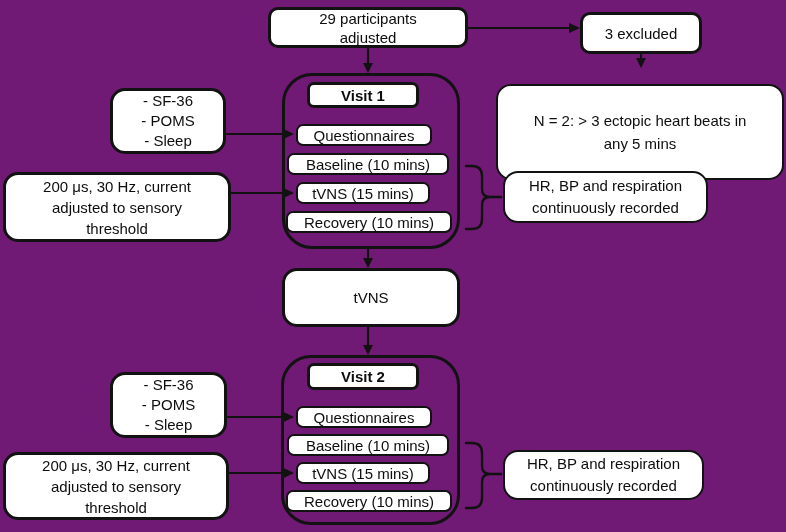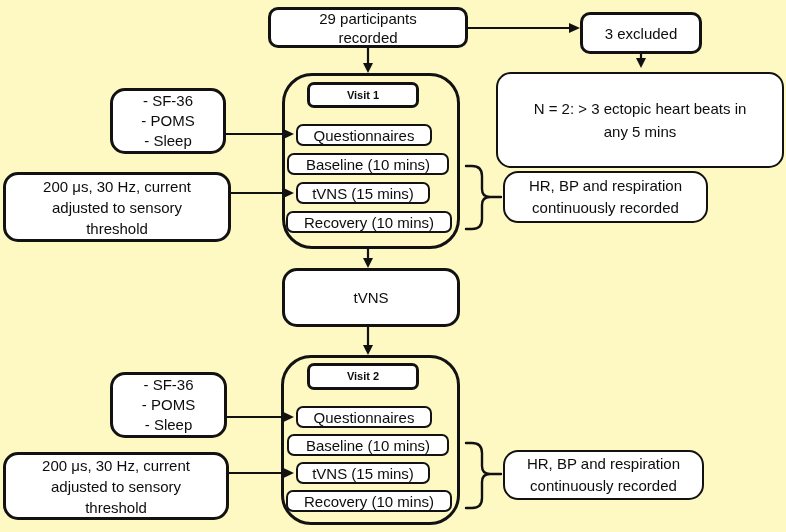--- a/index.html
+++ b/index.html
@@ -1,20 +1,20 @@
 <!DOCTYPE html>
 <html><head>
 <meta charset="utf-8">
 <style>
   html, body { margin: 0; padding: 0; background: #ffffff; }
   #page {
     position: relative;
     width: 786px;
     height: 532px;
-    background: #fef9c3;
+    background: #701a75;
     font-family: "Liberation Sans", "DejaVu Sans", sans-serif;
     color: #0d0d0d;
     overflow: hidden;
   }
   #wires { position: absolute; left: 0; top: 0; width: 786px; height: 532px; }
   .box {
     position: absolute;
     box-sizing: border-box;
     background: #ffffff;
     border: 2px solid #121212;
@@ -25,21 +25,21 @@
     text-align: center;
     font-size: 15px;
     line-height: 19px;
   }
   .box span { display: block; white-space: nowrap; }
   .thick { border-width: 3px; }
   .r-xl { border-radius: 30px; }
   .r-lg { border-radius: 15px; }
   .r-md { border-radius: 10px; }
   .r-sm { border-radius: 7px; }
-  .title { font-weight: bold; font-size: 11px; }
+  .title { font-weight: bold; font-size: 15px; }
   .container-box { background: transparent; }
 </style>
 </head>
 <body>
 
 <div id="page">
 
   <svg id="wires" viewBox="0 0 786 532" xmlns="http://www.w3.org/2000/svg">
     <g stroke="#111111" stroke-width="2.2" fill="none">
       <path d="M468 28 H570"></path>
@@ -64,28 +64,28 @@
       <polygon points="294,473 284,468.3 284,477.7"></polygon>
     </g>
     <g stroke="#111111" stroke-width="2.4" fill="none" stroke-linecap="round" stroke-linejoin="round">
       <path d="M466 166 L472 166 Q482 166 482 176 L482 189 Q482 197 490 197 Q482 197 482 205 L482 219 Q482 229 472 229 L466 229 M490 197 L501 197"></path>
       <path d="M466 443 L472 443 Q482 443 482 453 L482 466 Q482 474 490 474 Q482 474 482 482 L482 498 Q482 508 472 508 L466 508 M490 474 L501 474"></path>
     </g>
   </svg>
 
   <div class="box thick r-md" style="left:268px; top:7px; width:200px; height:41px;">
     <span>29 participants</span>
-    <span>recorded</span>
+    <span>adjusted</span>
   </div>
 
   <div class="box thick r-md" style="left:580px; top:12px; width:122px; height:42px;">
     <span>3 excluded</span>
   </div>
 
-  <div class="box r-lg" style="left:496px; top:72px; width:288px; height:96px; line-height:23px;">
+  <div class="box r-lg" style="left:496px; top:84px; width:288px; height:96px; line-height:23px;">
     <span>N = 2: &gt; 3 ectopic heart beats in</span>
     <span>any 5 mins</span>
   </div>
 
   <div class="box thick r-xl container-box" style="left:282px; top:73px; width:178px; height:176px;"></div>
 
   <div class="box thick r-sm title" style="left:307px; top:82px; width:112px; height:26px;">
     <span>Visit 1</span>
   </div>
 

